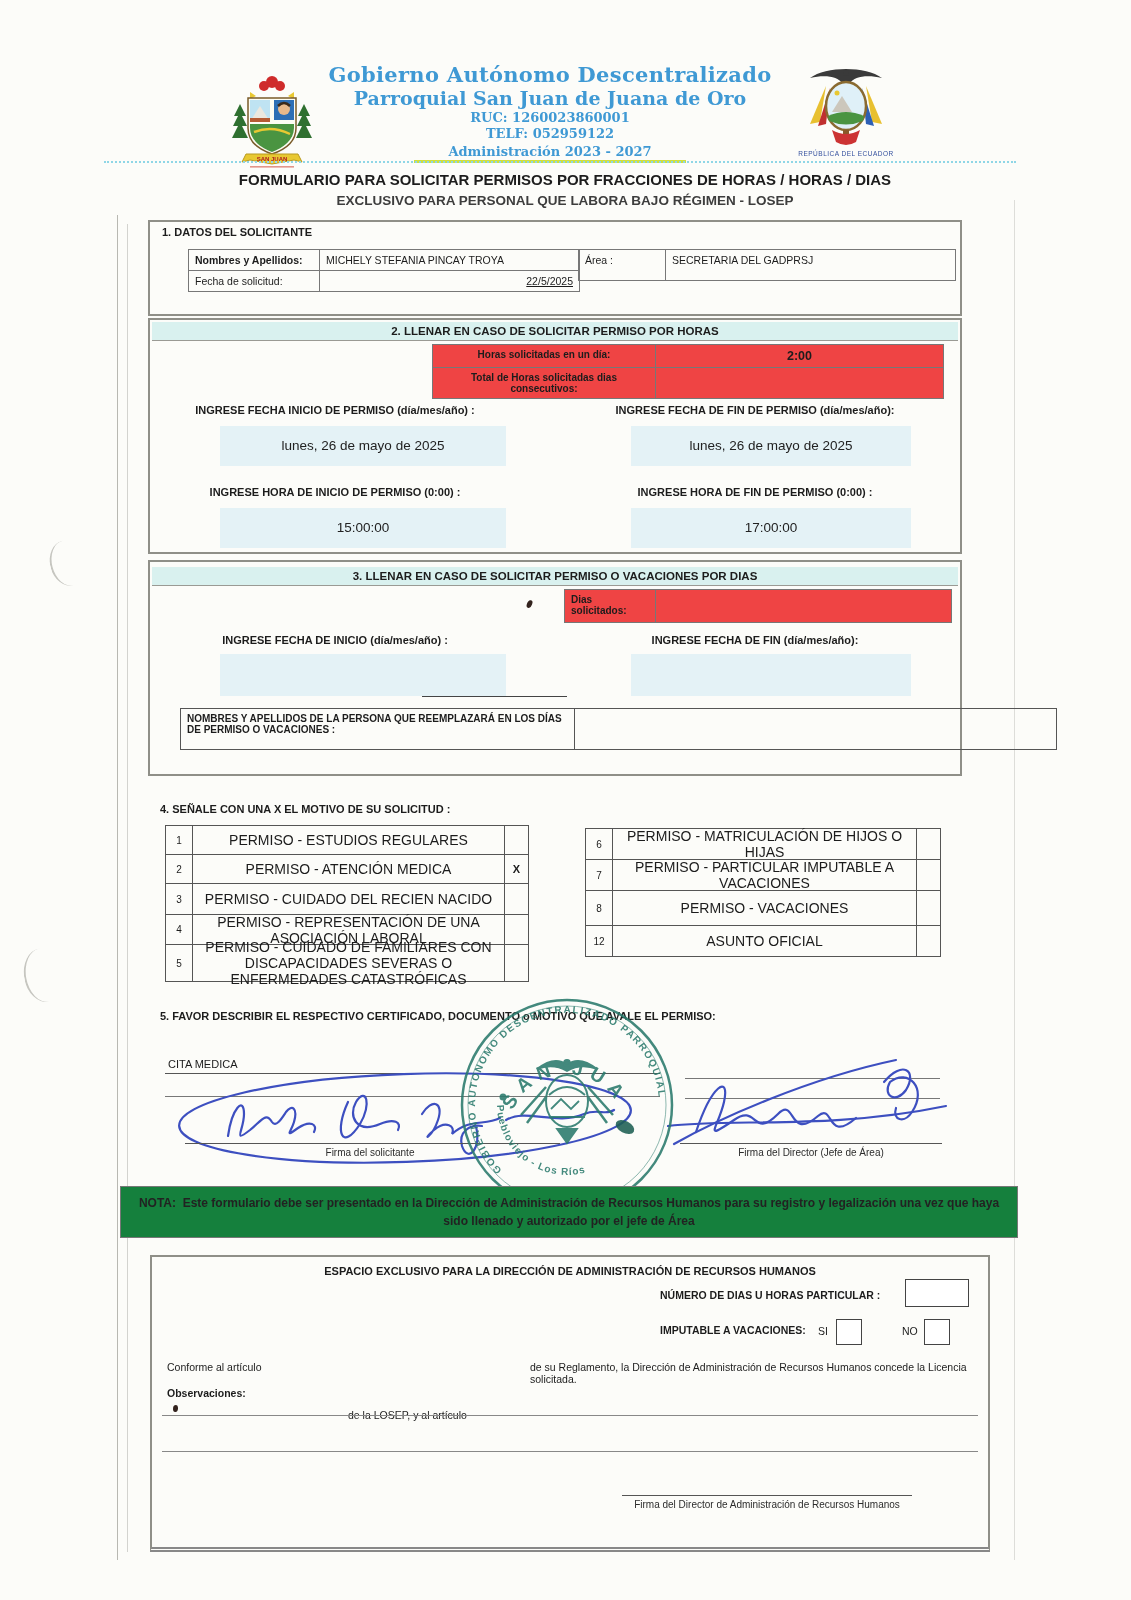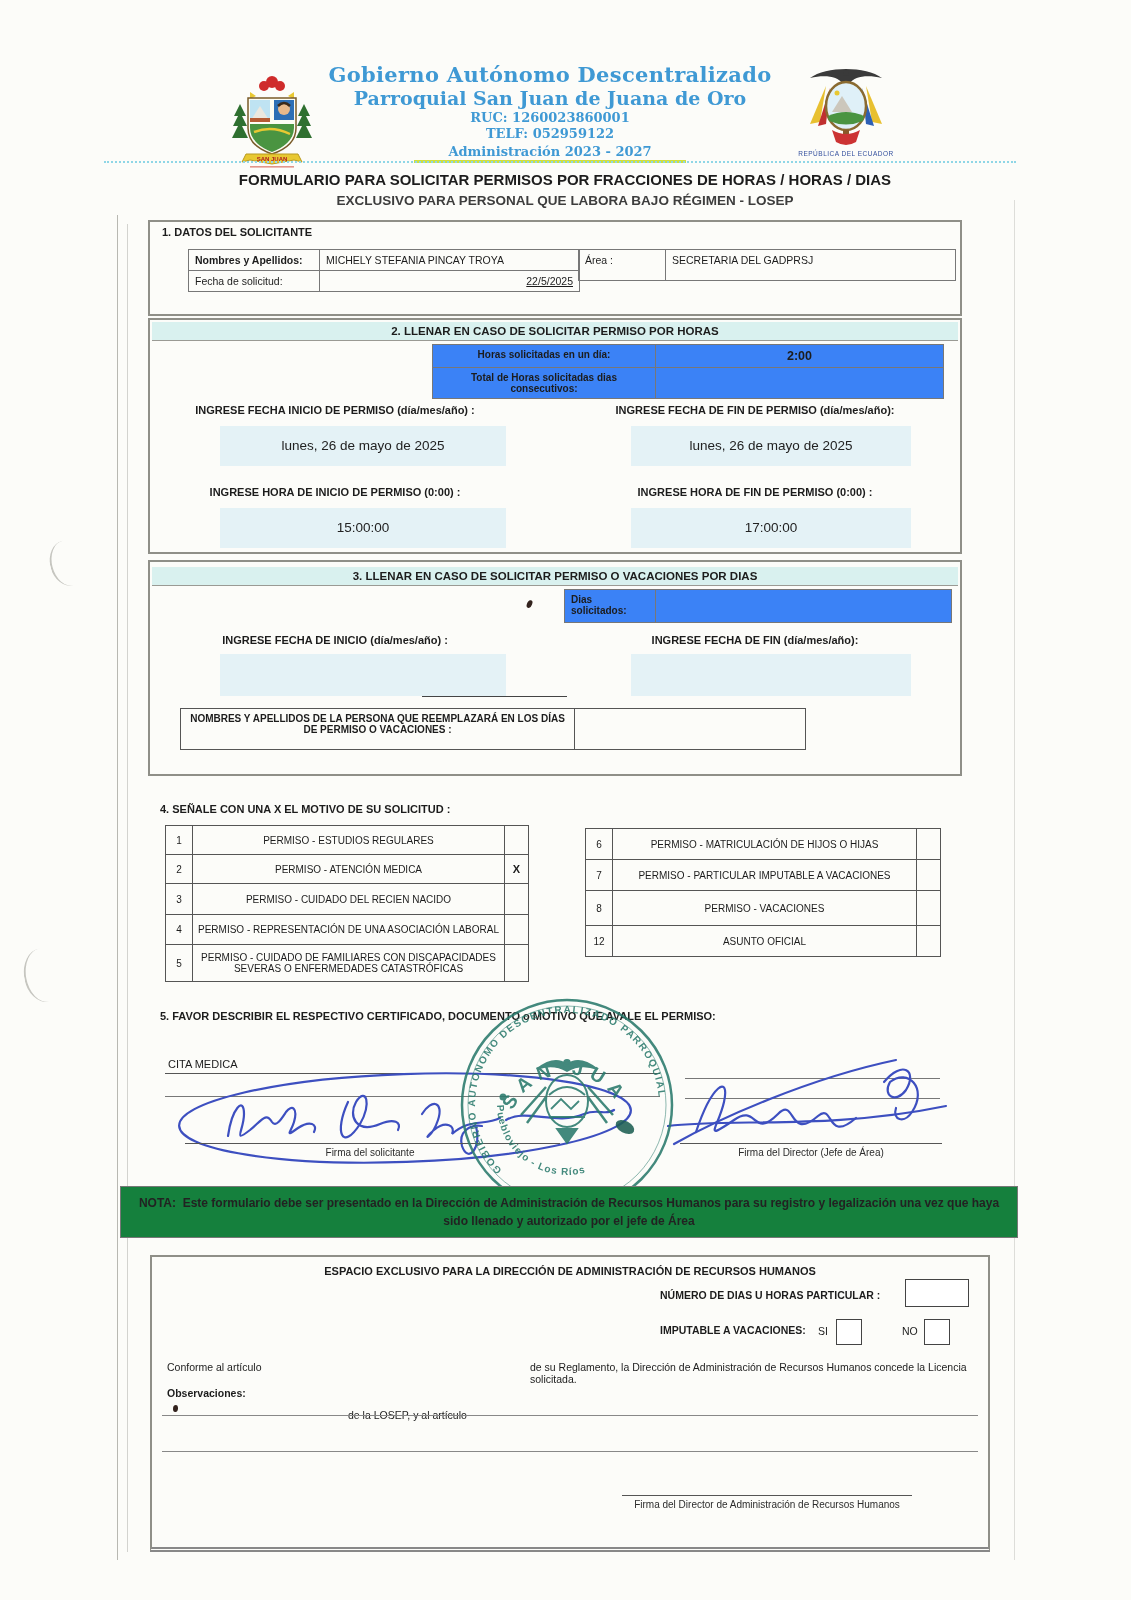--- a/index.html
+++ b/index.html
@@ -19,30 +19,30 @@
   .ruc,.telf{font-size:13px;font-weight:bold;margin-top:1px;}
   .admin{display:inline-block;font-size:13px;font-weight:bold;border-bottom:3px solid #cfdf3e;padding:0 34px 1px;}
   .dotted-divider{left:104px;top:161px;width:912px;height:0;border-top:2px dotted #8fd6e6;}
   .title1{left:150px;top:171px;width:830px;text-align:center;font-size:15px;font-weight:bold;}
   .title2{left:150px;top:193px;width:830px;text-align:center;font-size:13.5px;font-weight:bold;color:#3d3d3d;}
   
   .secbox{position:absolute;border:2px solid #8f8f88;}
   .sechead{position:absolute;left:2px;right:2px;background:#d9f1ef;border-bottom:1px solid #9a9a94;
            text-align:center;font-weight:bold;font-size:11.5px;padding:3px 0;}
   .fieldblue{position:absolute;background:#e4f2f6;text-align:center;font-size:13.5px;color:#222;}
-  .beige{background:#3b82f6;}
+  .beige{background:#ef4444;}
   .frow{display:flex;}
   .fcell{border:1px solid #777;padding:4px 6px;font-size:10.5px;box-sizing:border-box;}
   .hline{position:absolute;height:0;}
   
   .mtable{position:absolute;border:1.5px solid #555;}
   .mrow{display:flex;border-bottom:1.5px solid #555;align-items:stretch;}
   .mrow:last-child{border-bottom:none;}
   .mnum{width:26px;border-right:1.5px solid #555;display:flex;align-items:center;justify-content:center;font-size:10px;}
-  .mlabel{flex:1;display:flex;align-items:center;justify-content:center;text-align:center;font-size:10px;padding:2px 4px;}
+  .mlabel{flex:1;display:flex;align-items:center;justify-content:center;text-align:center;font-size:14px;padding:2px 4px;}
   .mmark{width:23px;border-left:1.5px solid #555;display:flex;align-items:center;justify-content:center;font-size:11px;font-weight:bold;}
   .sig-label{position:absolute;font-size:10px;color:#2c2c2c;text-align:center;}
   .checkbox{position:absolute;border:1.6px solid #444;background:#fff;}
   .nota{left:120px;top:1186px;width:872px;background:#15803d;border:1.5px solid #777;
         padding:7px 12px;font-size:12px;font-weight:bold;text-align:center;line-height:1.5;color:#222;}
   svg{display:block;}
 </style>
 </head>
 <body>
 
@@ -157,21 +157,21 @@
         <div class="fcell beige b" style="width:92px;height:34px;font-size:10px;">Dias solicitados:</div>
         <div class="fcell beige" style="flex:1;border-left:none;height:34px;"></div>
       </div>
     </div>
     <div class="pen-mark" style="left:377px;top:38px;width:5px;height:8px;transform:rotate(20deg);"></div>
     <div class="abs b ctr" style="left:20px;top:72px;width:330px;font-size:11px;">INGRESE FECHA DE INICIO (día/mes/año) :</div>
     <div class="abs b ctr" style="left:440px;top:72px;width:330px;font-size:11px;">INGRESE FECHA DE FIN (día/mes/año):</div>
     <div class="fieldblue" style="left:70px;top:92px;width:286px;height:42px;line-height:42px;"></div>
     <div class="fieldblue" style="left:481px;top:92px;width:280px;height:42px;line-height:42px;"></div>
     <div class="hline" style="left:272px;top:134px;width:145px;border-bottom:1.5px solid #444;"></div>
-    <div class="abs" style="left:30px;top:146px;width:626px;text-align:center;">
+    <div class="abs" style="left:30px;top:146px;width:877px;">
       <div class="frow" style="border:1.5px solid #555;">
         <div class="b" style="width:394px;border-right:1.5px solid #555;padding:4px 6px;font-size:10px;box-sizing:border-box;">NOMBRES Y APELLIDOS DE LA PERSONA QUE REEMPLAZARÁ EN  LOS DÍAS DE PERMISO O VACACIONES :</div>
         <div style="flex:1;min-height:40px;"></div>
       </div>
     </div>
   </div>
 
   <div class="abs b" style="left:160px;top:803px;font-size:11px;">4. SEÑALE CON UNA X EL MOTIVO DE SU SOLICITUD :</div>
 
   <div class="mtable" style="left:165px;top:825px;width:362px;">

